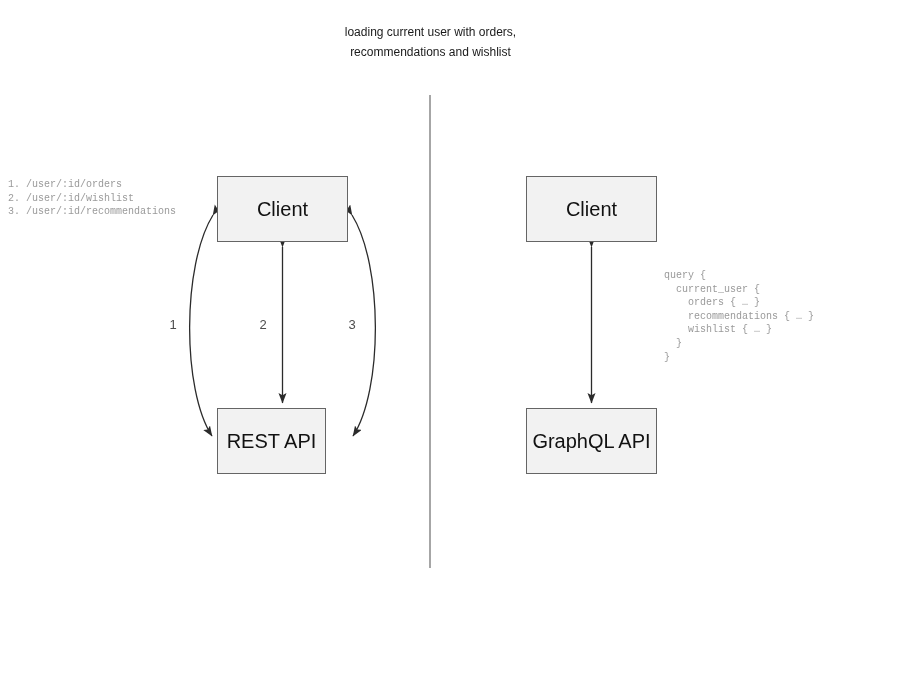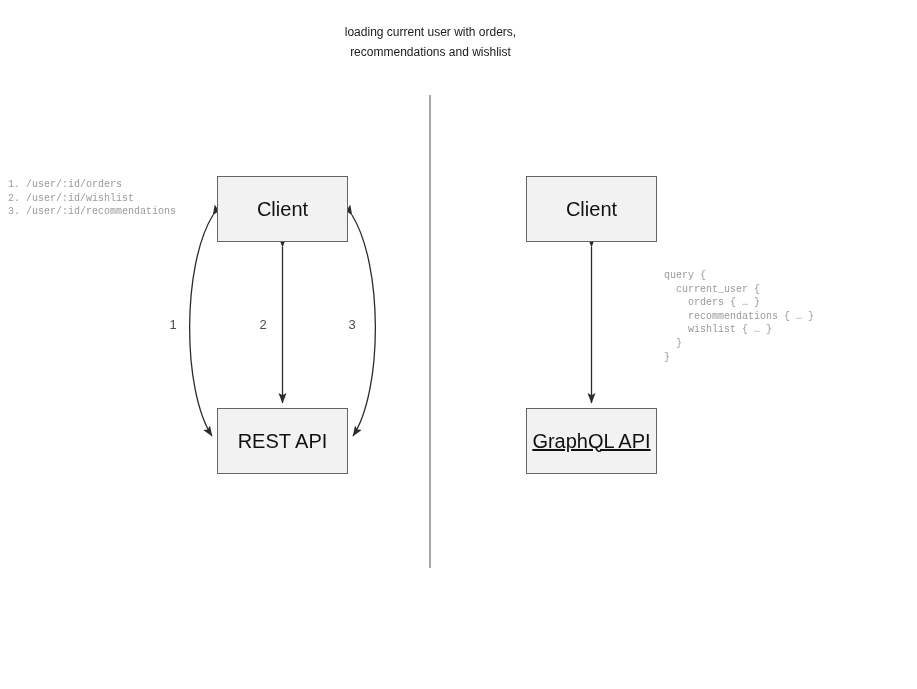--- a/index.html
+++ b/index.html
@@ -39,23 +39,23 @@
     background: #f2f2f2;
     border: 1.4px solid #656565;
     display: flex;
     align-items: center;
     justify-content: center;
     font-size: 20px;
     color: #111111;
     font-family: "Liberation Sans", sans-serif;
   }
   #node-rest-client  { left: 217px; top: 176px; width: 131px; height: 66px; }
-  #node-rest-api     { left: 217px; top: 408px; width: 131px; height: 66px; }
+  #node-rest-api     { left: 217px; top: 408px; width: 109px; height: 66px; }
   #node-gql-client   { left: 526px; top: 176px; width: 131px; height: 66px; }
-  #node-gql-api      { left: 526px; top: 408px; width: 131px; height: 66px; text-decoration: underline; }
+  #node-gql-api      { left: 526px; top: 408px; width: 131px; height: 66px; }
 
   .edge-label {
     position: absolute;
     font-size: 13px;
     color: #4d4d4d;
     font-family: "Liberation Sans", sans-serif;
     text-align: center;
     width: 20px;
   }
   #edge-label-1 { left: 163px; top: 317px; }

